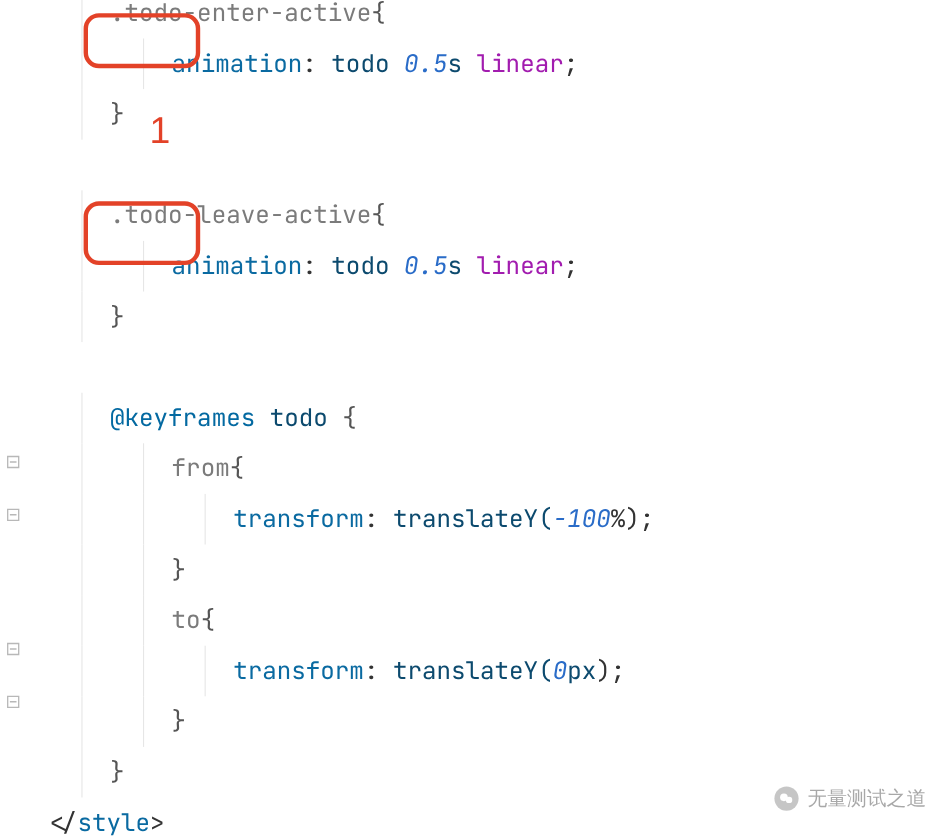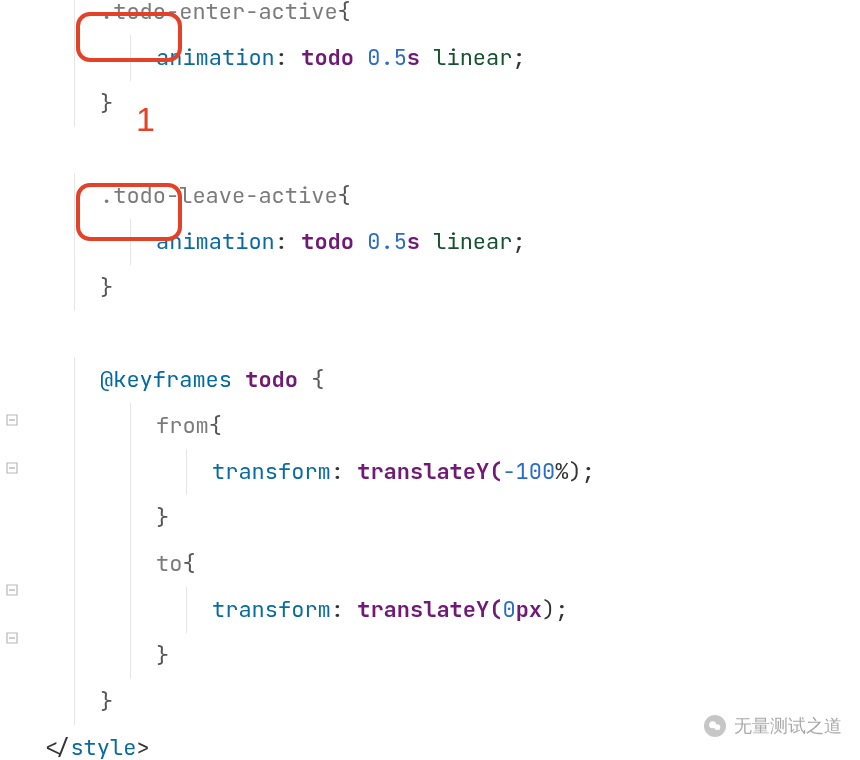--- a/index.html
+++ b/index.html
@@ -48,23 +48,23 @@
   .line { height: 46px; position: relative; }
   .indent-guide {
     position: absolute;
     top: 0; bottom: 0;
     width: 1px;
     background: #e6e6e6;
   }
   .c-selector { color: #7b7b7b; }
   .c-prop { color: #0a6aa1; }
   .c-punct { color: #333; }
-  .c-ident { color: #701a75; font-weight: bold; }
-  .c-num { color: #2a6cc8; }
-  .c-keyword { color: #14532d; }
+  .c-ident { color: #0c4a6e; }
+  .c-num { color: #2a6cc8; font-style: italic; }
+  .c-keyword { color: #a21caf; }
   .c-atrule { color: #0369a1; }
   .c-tag { color: #0a6aa1; }
   .c-brace { color: #555; }
 
   .annotation-box {
     position: absolute;
     border: 4px solid #e34228;
     border-radius: 14px;
     pointer-events: none;
   }

